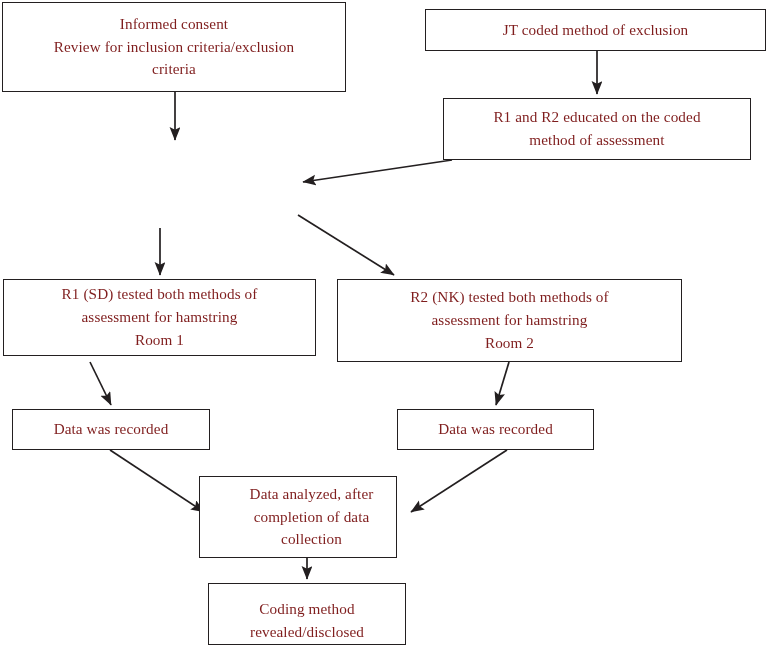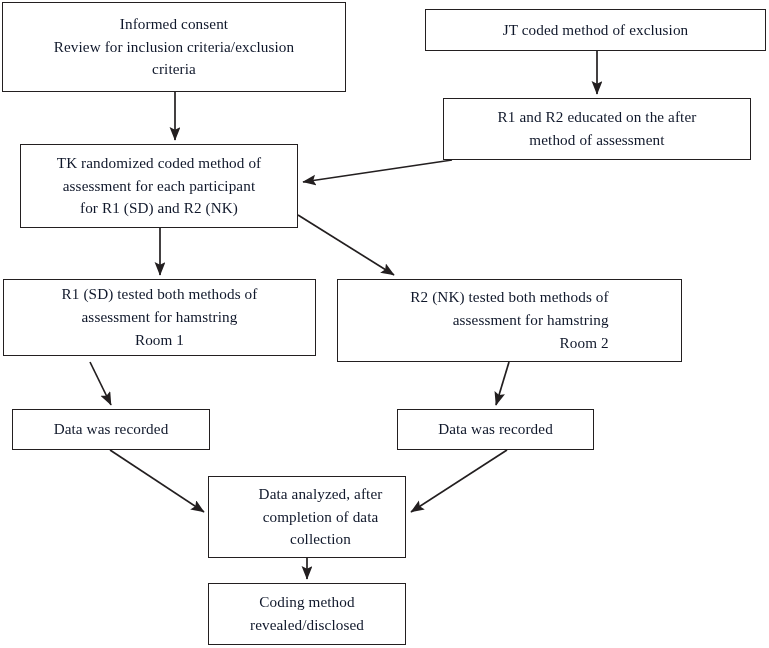--- a/index.html
+++ b/index.html
@@ -26,43 +26,43 @@
   }
   .node {
     position: absolute;
     box-sizing: border-box;
     border: 1.6px solid #231f20;
     background: #ffffff;
     display: flex;
     align-items: center;
     justify-content: center;
     text-align: center;
-    color: #0f172a;
+    color: #7f1d1d;
     font-size: 15.2px;
     line-height: 1.5;
     letter-spacing: 0.1px;
     z-index: 2;
   }
   .node .node-text {
     display: block;
     white-space: pre-line;
     padding: 0 8px;
   }
 
   
   #node-informed-consent   { left: 2px;   top: 2px;   width: 344px; height: 90px; }
   #node-jt-coded           { left: 425px; top: 9px;   width: 341px; height: 42px; }
   #node-r1r2-educated      { left: 443px; top: 98px;  width: 308px; height: 62px; }
   #node-tk-randomized      { left: 20px;  top: 144px; width: 278px; height: 84px; }
   #node-r1-tested          { left: 3px;   top: 279px; width: 313px; height: 77px; }
-  #node-r2-tested          { left: 337px; top: 279px; width: 345px; height: 83px; text-align: right; }
+  #node-r2-tested          { left: 337px; top: 279px; width: 345px; height: 83px; }
   #node-data-recorded-left { left: 12px;  top: 409px; width: 198px; height: 41px; }
   #node-data-recorded-right{ left: 397px; top: 409px; width: 197px; height: 41px; }
-  #node-data-analyzed      { left: 208px; top: 476px; width: 198px; height: 82px; padding-left: 27px; }
-  #node-coding-revealed    { left: 208px; top: 583px; width: 198px; height: 62px; }
+  #node-data-analyzed      { left: 199px; top: 476px; width: 198px; height: 82px; padding-left: 27px; }
+  #node-coding-revealed    { left: 208px; top: 583px; width: 198px; height: 62px; align-items: flex-end; }
 </style>
 </head>
 <body>
 
 <div id="diagram-root">
 
   <svg id="edge-layer" viewBox="0 0 769 648" width="769" height="648" xmlns="http://www.w3.org/2000/svg">
     <defs>
       <marker id="arrowhead" markerWidth="9" markerHeight="9" refX="7.6" refY="3.2" orient="auto" markerUnits="strokeWidth">
         <path d="M0,0 L8,3.2 L0,6.4 L1.5,3.2 Z" fill="#231f20"></path>
@@ -94,29 +94,24 @@
     <span class="node-text">Informed consent
 Review for inclusion criteria/exclusion
 criteria</span>
   </div>
 
   <div class="node" id="node-jt-coded">
     <span class="node-text">JT coded method of exclusion</span>
   </div>
 
   <div class="node" id="node-r1r2-educated">
-    <span class="node-text">R1 and R2 educated on the after
+    <span class="node-text">R1 and R2 educated on the coded
 method of assessment</span>
   </div>
 
-  <div class="node" id="node-tk-randomized">
-    <span class="node-text">TK randomized coded method of
-assessment for each participant
-for R1 (SD) and R2 (NK)</span>
-  </div>
 
   <div class="node" id="node-r1-tested">
     <span class="node-text">R1 (SD) tested both methods of
 assessment for hamstring
 Room 1</span>
   </div>
 
   <div class="node" id="node-r2-tested">
     <span class="node-text">R2 (NK) tested both methods of
 assessment for hamstring

